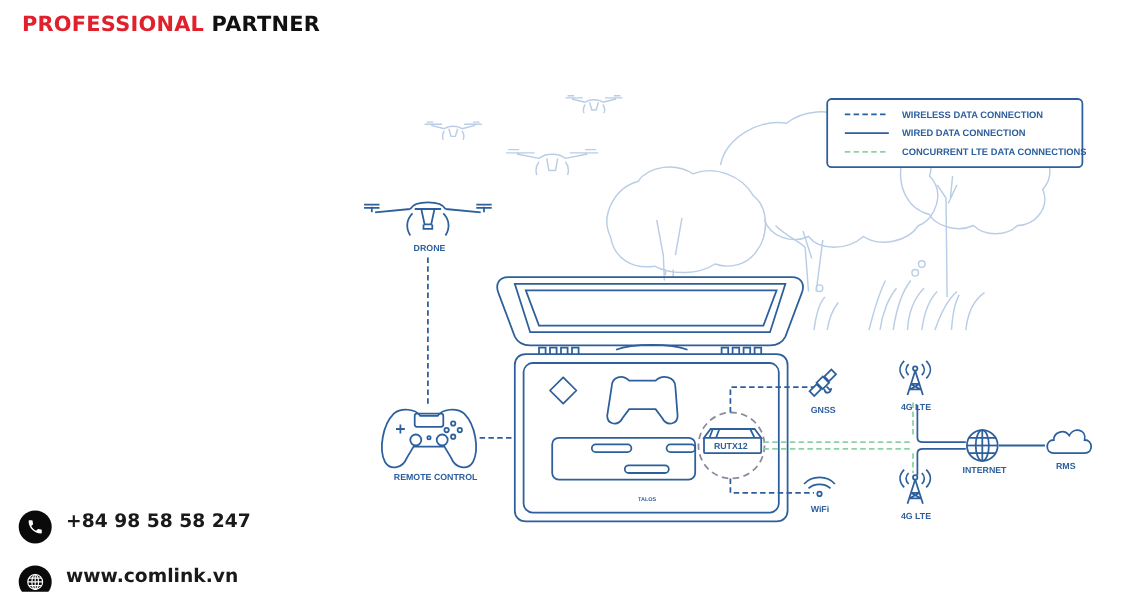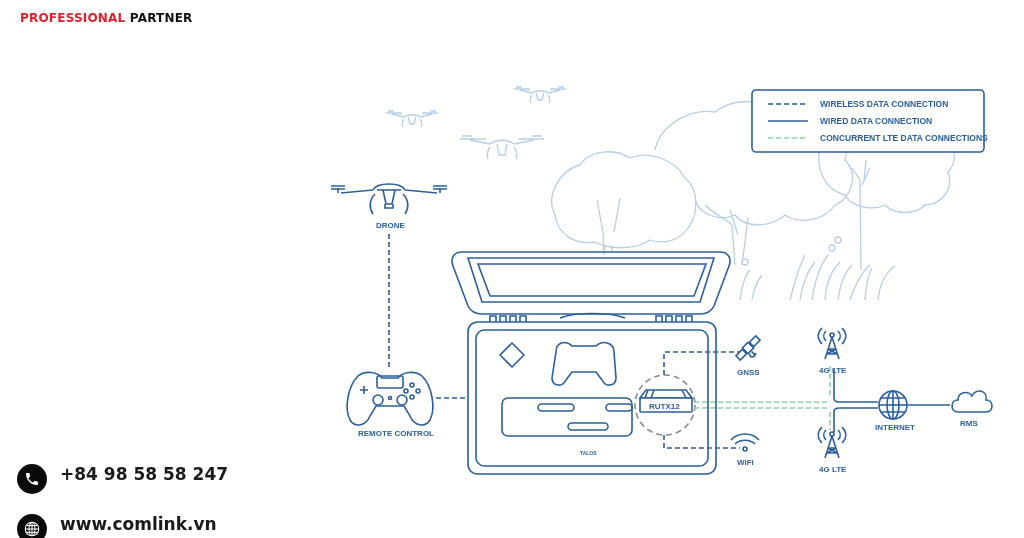--- a/index.html
+++ b/index.html
@@ -1,17 +1,17 @@
 <!DOCTYPE html>
 <html><head>
 <meta charset="utf-8">
 <style>
   html, body { margin:0; padding:0; background:#ffffff; }
   body { width:1024px; height:538px; position:relative; overflow:hidden; font-family:"Liberation Sans", sans-serif; }
-  .brand { position:absolute; left:20px; top:11px; font-family:"DejaVu Sans", sans-serif; font-weight:bold; font-size:12px; letter-spacing:0.2px; }
+  .brand { position:absolute; left:20px; top:11px; font-family:"DejaVu Sans", sans-serif; font-weight:bold; font-size:19px; letter-spacing:0.2px; }
   .brand .red { color:#e0202c; }
   .brand .black { color:#111111; }
   .contact { position:absolute; left:17px; display:flex; align-items:flex-start; }
   .contact .circle { width:30px; height:30px; border-radius:50%; background:#0a0a0a; display:flex; align-items:center; justify-content:center; }
   .contact .txt { margin-left:13px; font-family:"DejaVu Sans", sans-serif; font-weight:bold; font-size:17px; color:#1a1a1a; }
   svg.diagram { position:absolute; left:0; top:0; }
   .lbl { font-family:"Liberation Sans", sans-serif; font-weight:bold; font-size:8px; fill:#2c5f9c; }
   .leg { font-family:"Liberation Sans", sans-serif; font-weight:bold; font-size:8.5px; fill:#2c5f9c; }
 </style>
 </head>

